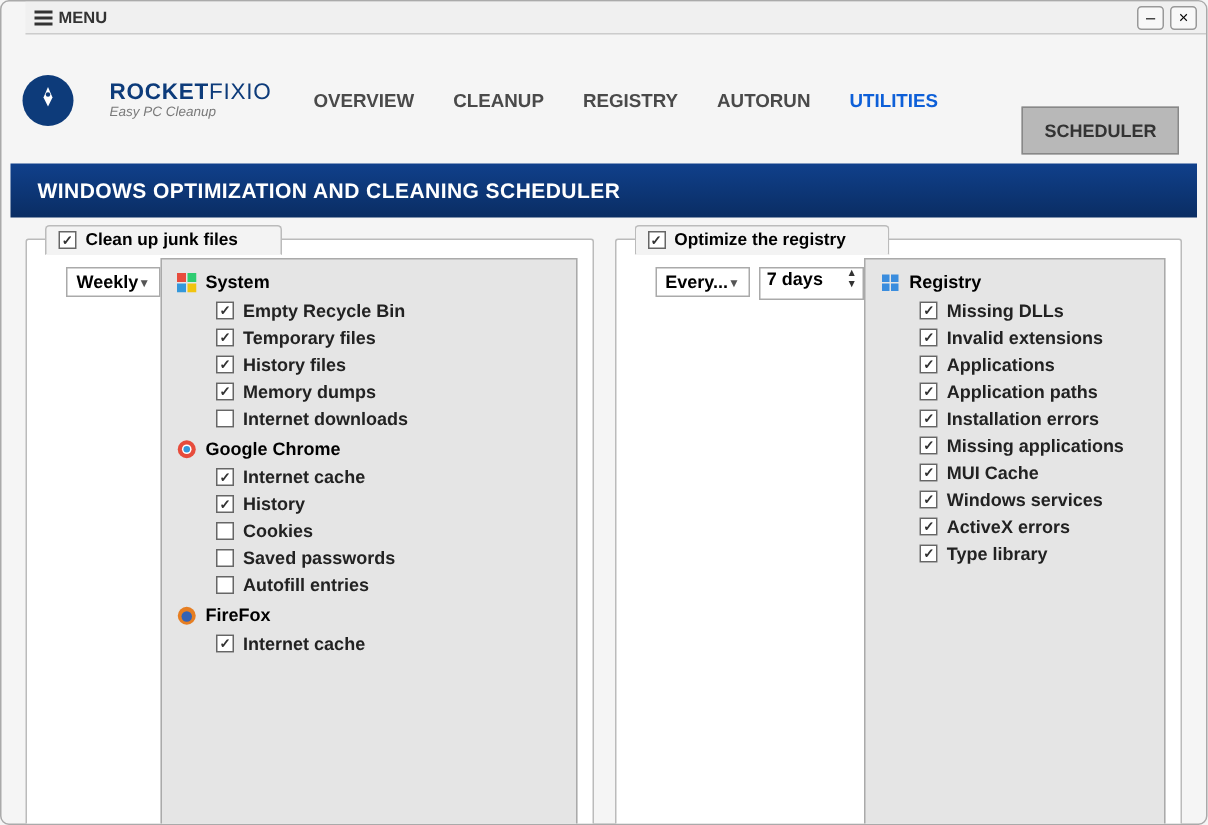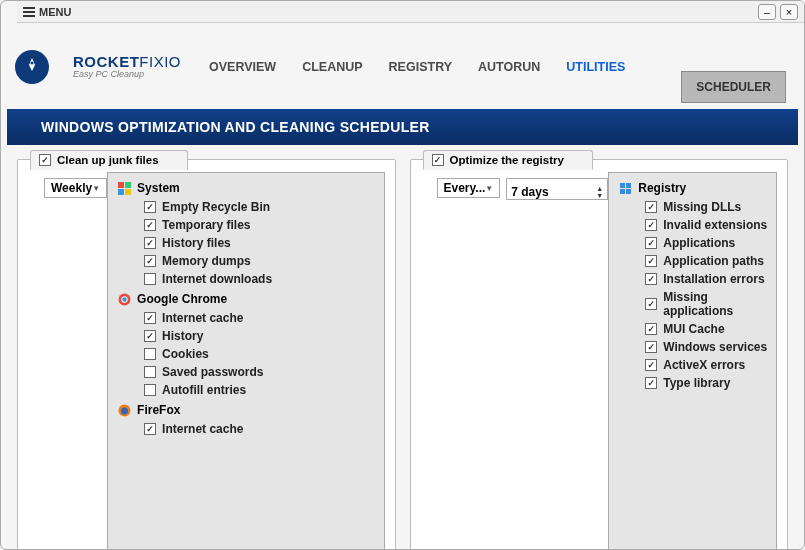--- a/index.html
+++ b/index.html
@@ -56,21 +56,21 @@
 .nav a { font-size: 12.5px; color: #4a4a4a; font-weight: 600; cursor: pointer; text-decoration: none; }
 .nav a.active { color: #0d5fd8; }
 .scheduler-tab {
   margin-left: auto; margin-right: 4px;
   background: #b8b8b8; border: 1px solid #888;
   padding: 8px 14px; font-weight: 600; color: #333; cursor: pointer; margin-top: 40px;
 }
 .banner {
   background: linear-gradient(#10408b, #0a2d63);
   color: #fff; font-weight: 600; font-size: 14px;
-  padding: 10px 34px; letter-spacing: 0.3px;
+  padding: 10px 18px; letter-spacing: 0.3px;
   display: flex; align-items: center; gap: 8px;
   margin: 2px 6px 0 6px;
 }
 .content {
   display: flex; gap: 14px; padding: 14px 16px 10px 16px;
   height: calc(100% - 22px - 52px - 38px - 6px);
 }
 .panel {
   flex: 1; border: 1px solid #bbb; border-radius: 2px;
   position: relative; padding: 12px 10px 8px 26px;
@@ -86,22 +86,22 @@
   display: flex; align-items: center; gap: 6px;
 }
 .panel-controls { display: flex; gap: 6px; margin: 6px 0 6px 0; }
 .select {
   flex: 1; border: 1px solid #aaa; background: #fff;
   padding: 3px 6px; font-size: 12px; display: flex;
   align-items: center; justify-content: space-between; cursor: pointer;
   height: 20px;
 }
 .stepper {
-  width: 102px; border: 1px solid #aaa; background: #fff;
-  display: flex; align-items: flex-end; padding: 0 4px; height: 22px;
+  width: 70px; border: 1px solid #aaa; background: #fff;
+  display: flex; align-items: flex-start; padding: 0 4px; height: 22px;
   justify-content: space-between;
 }
 .stepper-arrows { display: flex; flex-direction: column; font-size: 7px; line-height: 7px; color: #333; cursor: pointer; }
 .tree {
   flex: 1; border: 1px solid #aaa; background: #e5e5e5;
   overflow-y: scroll; padding: 4px 6px;
 }
 .group { margin: 4px 0 4px 4px; }
 .group-head { display: flex; align-items: center; gap: 6px; margin-bottom: 3px; }
 .group-head .gicon { width: 13px; height: 13px; display: inline-flex; align-items: center; justify-content: center; }

